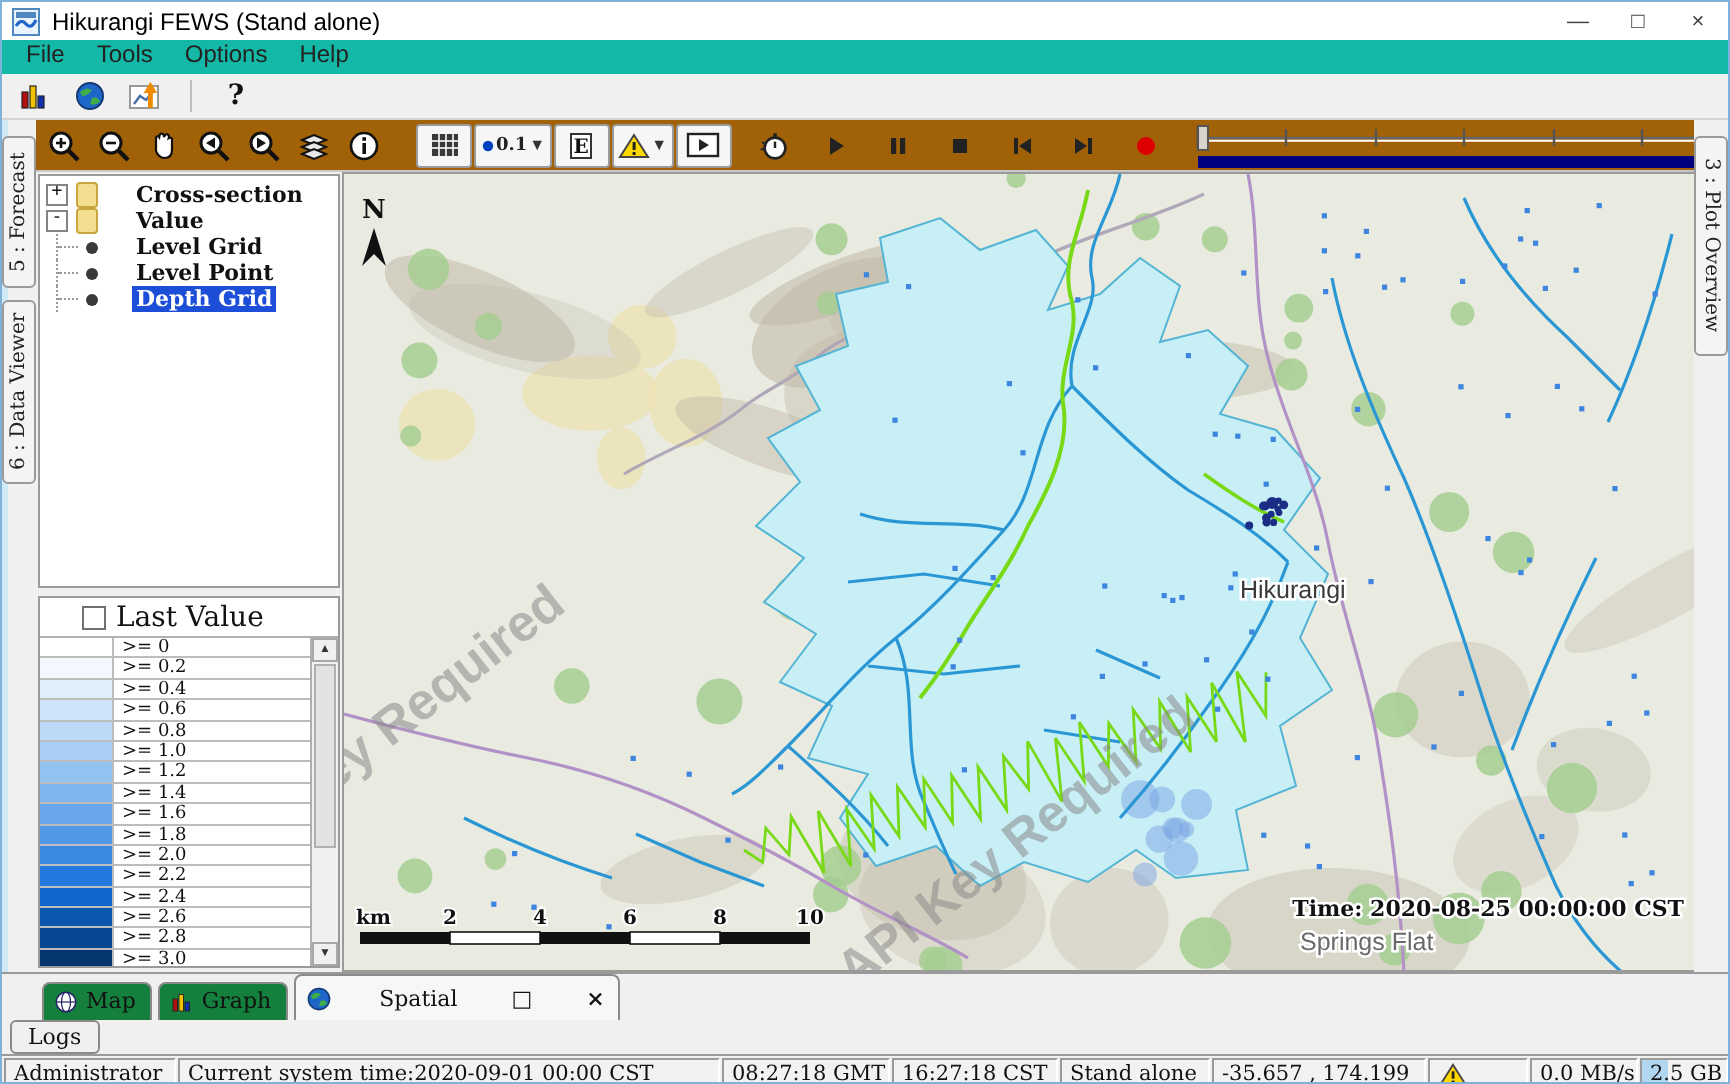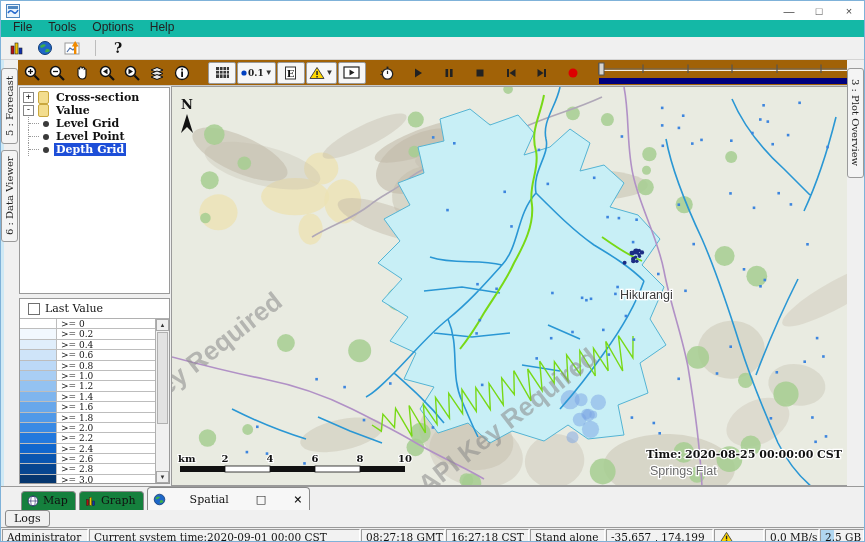--- a/index.html
+++ b/index.html
@@ -40,25 +40,25 @@
   .panelsrow{flex:1;display:flex;}
   
   .leftpanel{width:153px;flex:none;display:flex;flex-direction:column;background:#f0f0f0;padding:1px 1px 2px 1px;box-sizing:border-box;}
   .treepanel{height:202px;flex:none;background:#fff;border:1px solid #9a9a9a;overflow:hidden;padding-top:3px;}
   .trow{height:13px;display:flex;align-items:center;font-family:"DejaVu Serif",serif;font-size:11px;font-weight:600;white-space:nowrap;}
   .tog{width:9px;height:9px;border:1px solid #848484;background:#fff;font-size:9px;line-height:7px;text-align:center;margin-left:3px;flex:none;font-family:"DejaVu Sans Mono",monospace;font-weight:normal;}
   .fold{width:9px;height:11px;background:#f3dd8e;border:1px solid #c9a73e;border-radius:2px;margin-left:4px;flex:none;}
   .guide{width:14px;height:100%;border-left:1px dotted #999;margin-left:8px;position:relative;flex:none;}
   .guide::after{content:"";position:absolute;left:0;top:6px;width:10px;border-top:1px dotted #999;}
   .bullet{width:6px;height:6px;border-radius:50%;background:#3a3a3a;margin-left:0px;flex:none;}
-  .tlabel{margin-left:5px;padding:0 2px;}
+  .tlabel{margin-left:17px;padding:0 2px;}
   .tlabel.sel{background:#1d4ed8;color:#fff;}
   .splitter{height:4px;flex:none;}
   .legendpanel{flex:1;background:#fff;border:1px solid #9a9a9a;display:flex;flex-direction:column;overflow:hidden;}
-  .legendheader{height:17px;flex:none;display:flex;align-items:center;gap:5px;padding:1px 8px;font-family:"DejaVu Serif",serif;font-size:11px;}
+  .legendheader{height:17px;flex:none;display:flex;align-items:center;gap:5px;padding:1px 21px;font-family:"DejaVu Serif",serif;font-size:14px;}
   .chk{width:10px;height:10px;border:1px solid #707070;background:#fff;flex:none;}
   .legendlist{flex:1;position:relative;border-top:1px solid #b0b0b0;overflow:hidden;}
   .lrows{position:absolute;left:0;top:0;right:13px;bottom:0;}
   .lrow{height:10.4px;display:flex;border-bottom:1px solid #bdbdbd;box-sizing:border-box;}
   .sw{width:36px;flex:none;border-right:1px solid #bdbdbd;}
   .ll{flex:1;font-family:"DejaVu Serif",serif;font-size:9px;line-height:10px;padding-left:4px;background:#fff;white-space:nowrap;}
   .lscroll{position:absolute;right:0;top:0;bottom:0;width:13px;background:#f0f0f0;border-left:1px solid #b0b0b0;}
   .sarrow{position:absolute;left:0;right:0;height:12px;background:#f0f0f0;border:1px solid #a8a8a8;box-sizing:border-box;
           display:flex;align-items:center;justify-content:center;font-size:6px;color:#333;}
   .sarrow.up{top:0;} .sarrow.down{bottom:0;}
@@ -87,20 +87,21 @@
 <body>
 
 <div id="app">
 
   <div class="titlebar">
     <svg class="appicon" viewBox="0 0 14 14" xmlns="http://www.w3.org/2000/svg">
       <rect x="0.5" y="0.5" width="13" height="13" fill="#eaf4fc" stroke="#4f87c0"></rect>
       <path d="M2,9 Q4.5,5 7,8 Q9.5,11 12,6" fill="none" stroke="#2266cc" stroke-width="1.6"></path>
       <rect x="2" y="2" width="10" height="3" fill="#4f87c0"></rect>
     </svg>
+    <span class="title">Hikurangi FEWS  (Stand alone)</span>
     <div class="wincontrols">
       <span class="winbtn">—</span>
       <span class="winbtn">□</span>
       <span class="winbtn">×</span>
     </div>
   </div>
 
   <div class="menubar">
     <span class="menuitem">File</span>
     <span class="menuitem">Tools</span>

